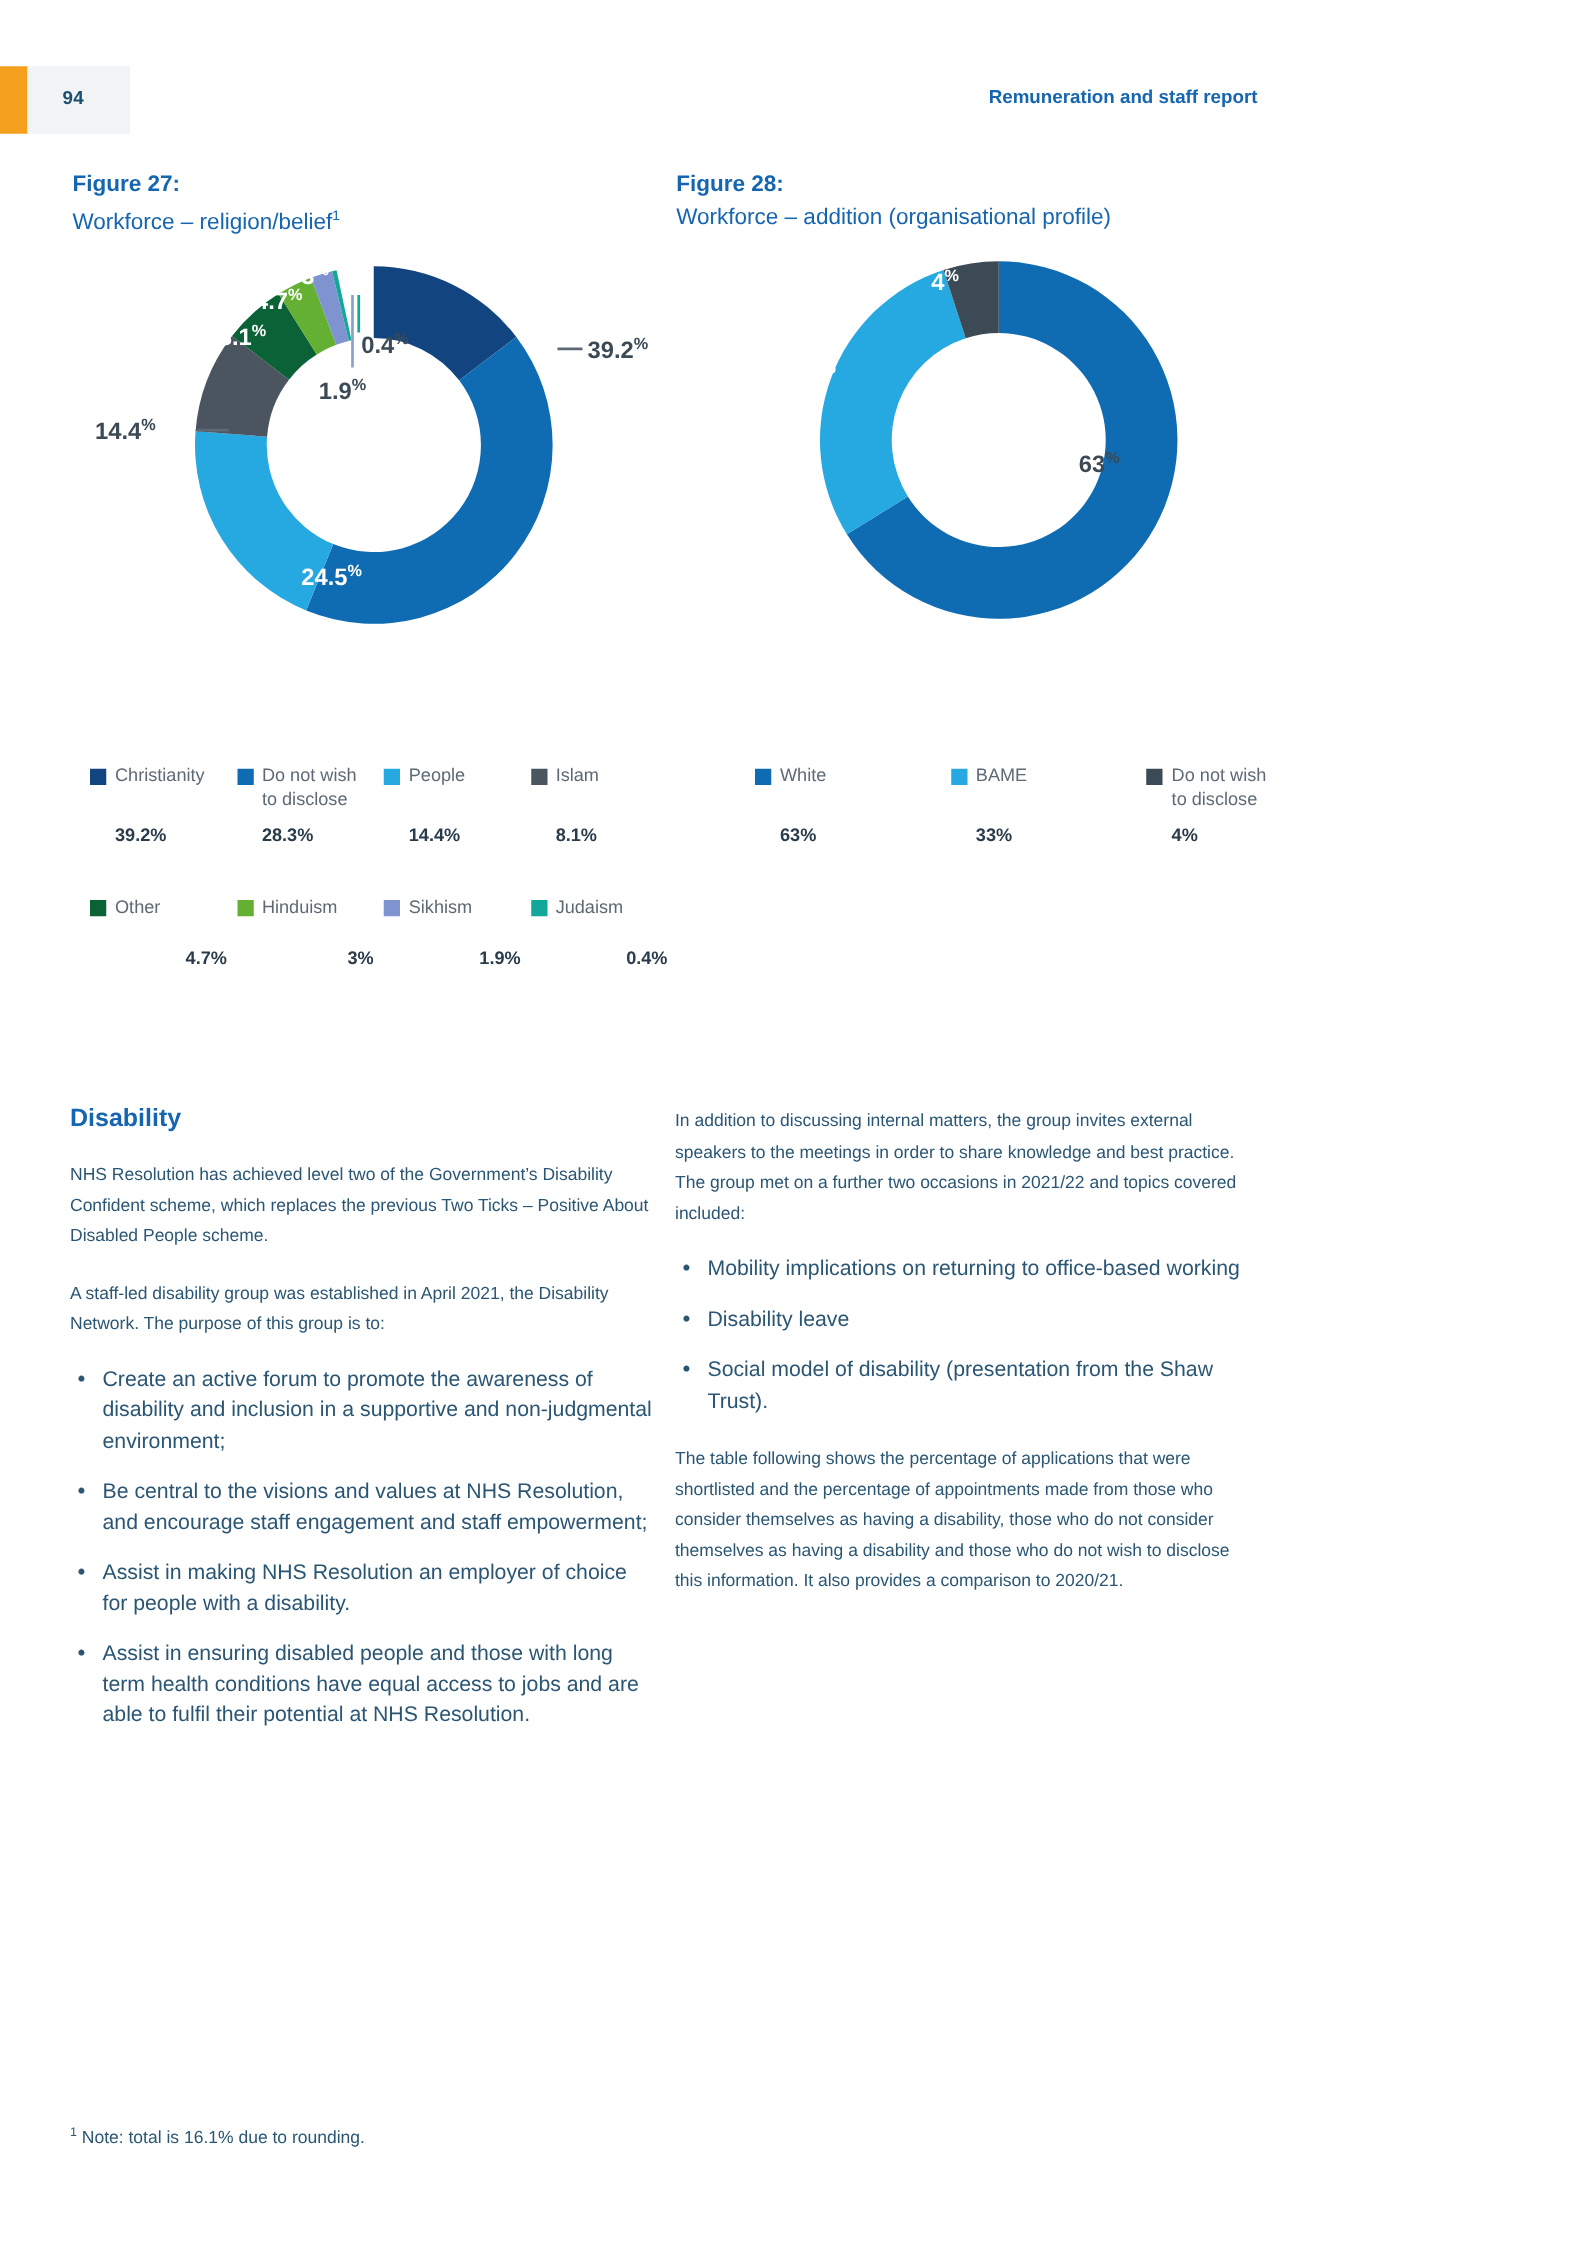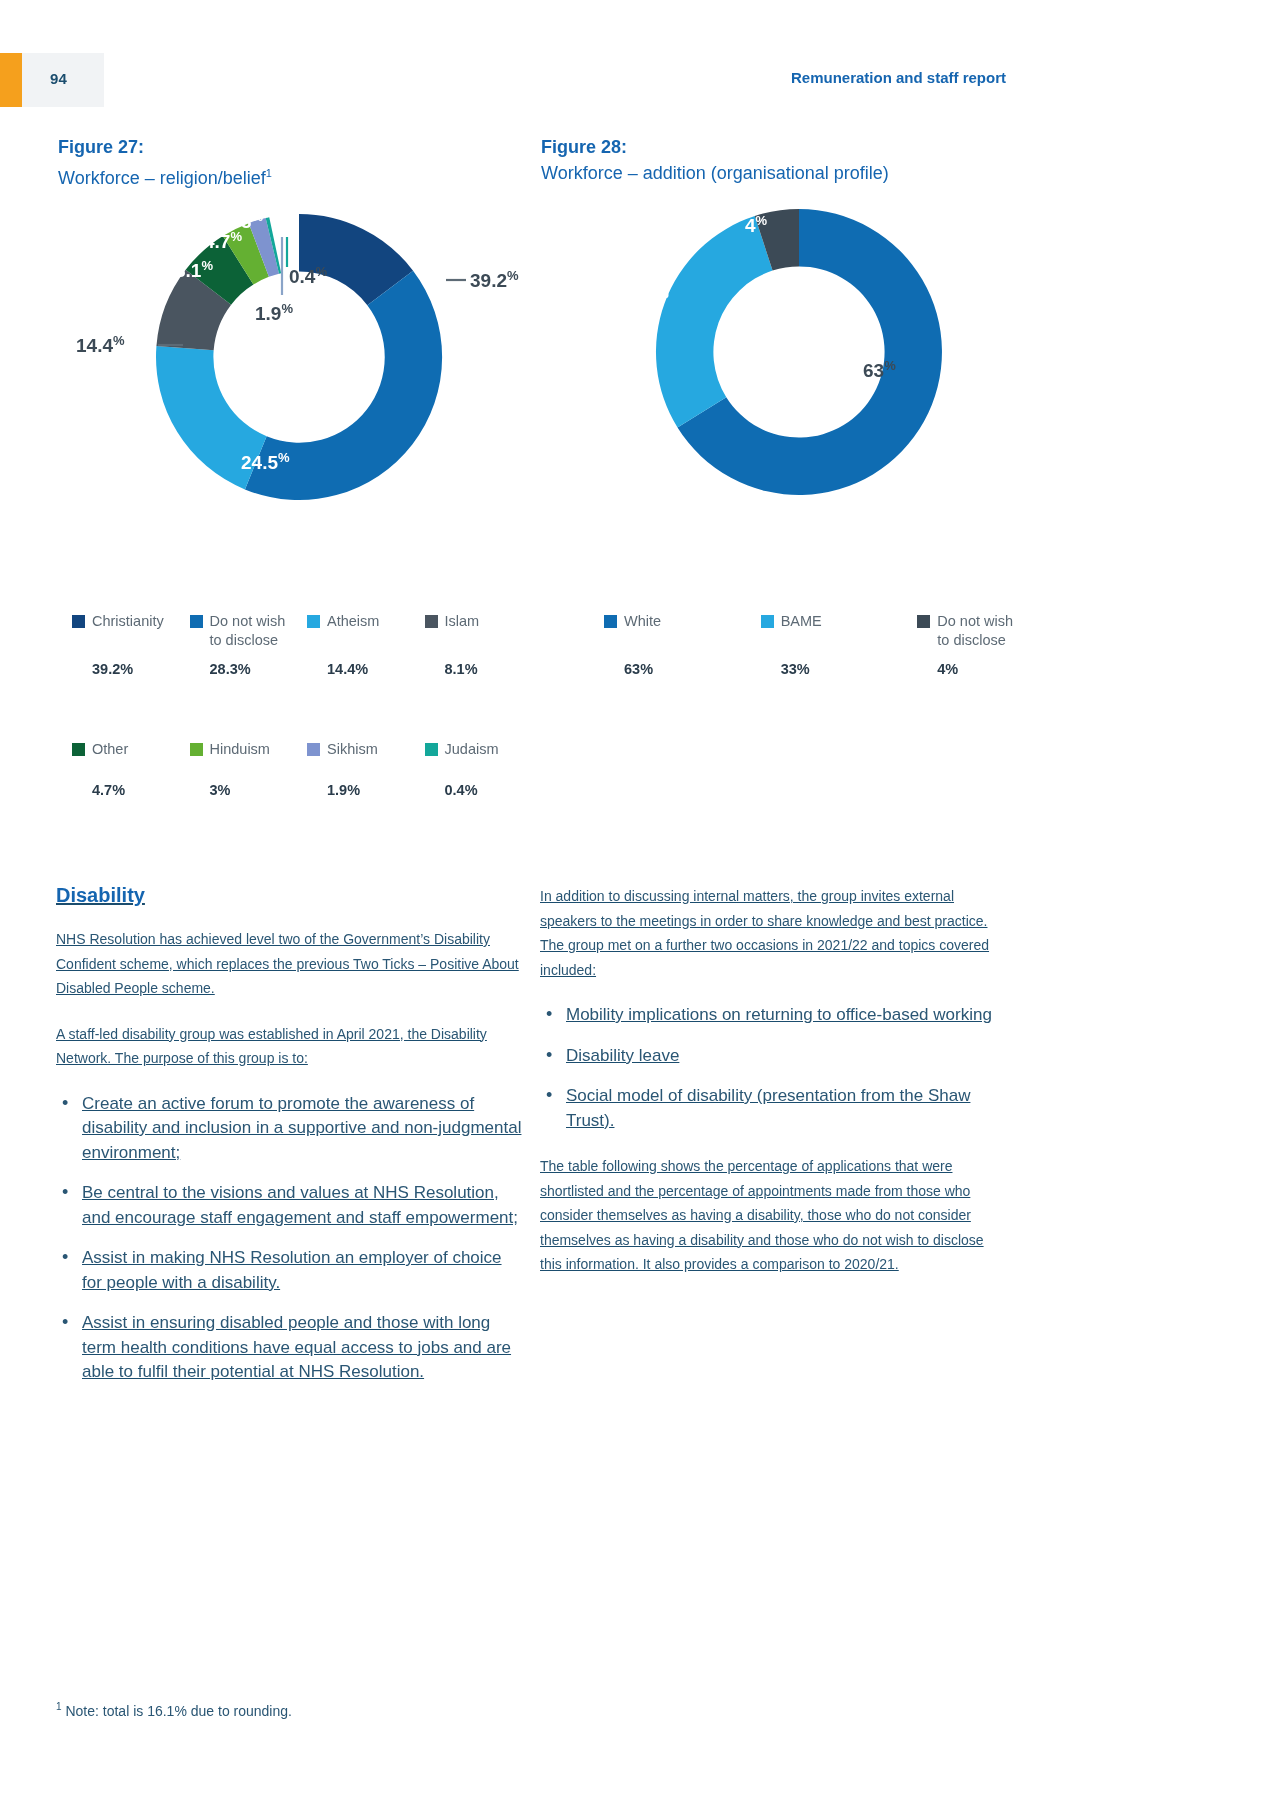--- a/index.html
+++ b/index.html
@@ -110,21 +110,21 @@
     position: absolute;
     width: 470px;
   }
   .legend.left  { left: 72px;  top: 612px; }
   .legend.right { left: 604px; top: 612px; }
 
   .legend-row {
     display: flex;
     width: 100%;
   }
-  .legend-row + .legend-row { margin-top: 63px; }
+  .legend-row + .legend-row { margin-top: 40px; text-align: right; }
 
   .legend-item {
     width: 25%;
     box-sizing: border-box;
     padding-right: 8px;
   }
   .legend-item.wide3 { width: 33.33%; }
 
   .legend-head {
     display: flex;
@@ -150,21 +150,20 @@
     font-size: 14.5px;
     font-weight: bold;
     color: #2a3c4b;
   }
   .legend.right .legend-value { margin-left: 20px; }
 
   
   .col {
     position: absolute;
     width: 468px;
-    text-decoration: underline;
   }
   .col.left  { left: 56px;  top: 884px; }
   .col.right { left: 540px; top: 884px; }
 
   h2.section-title {
     margin: 0 0 20px 0;
     font-size: 20px;
     font-weight: bold;
     color: #1565b0;
   }
@@ -297,21 +296,21 @@
       <div class="legend-head">
         <span class="legend-swatch" style="background:#0f6cb2"></span>
         <span class="legend-name" style="white-space:pre-line">Do not wish
 to disclose</span>
       </div>
       <div class="legend-value">28.3%</div>
     </div>
     <div class="legend-item">
       <div class="legend-head">
         <span class="legend-swatch" style="background:#26a8e0"></span>
-        <span class="legend-name">Atheism</span>
+        <span class="legend-name">People</span>
       </div>
       <div class="legend-value">14.4%</div>
     </div>
     <div class="legend-item">
       <div class="legend-head">
         <span class="legend-swatch" style="background:#4a5560"></span>
         <span class="legend-name">Islam</span>
       </div>
       <div class="legend-value">8.1%</div>
     </div>

